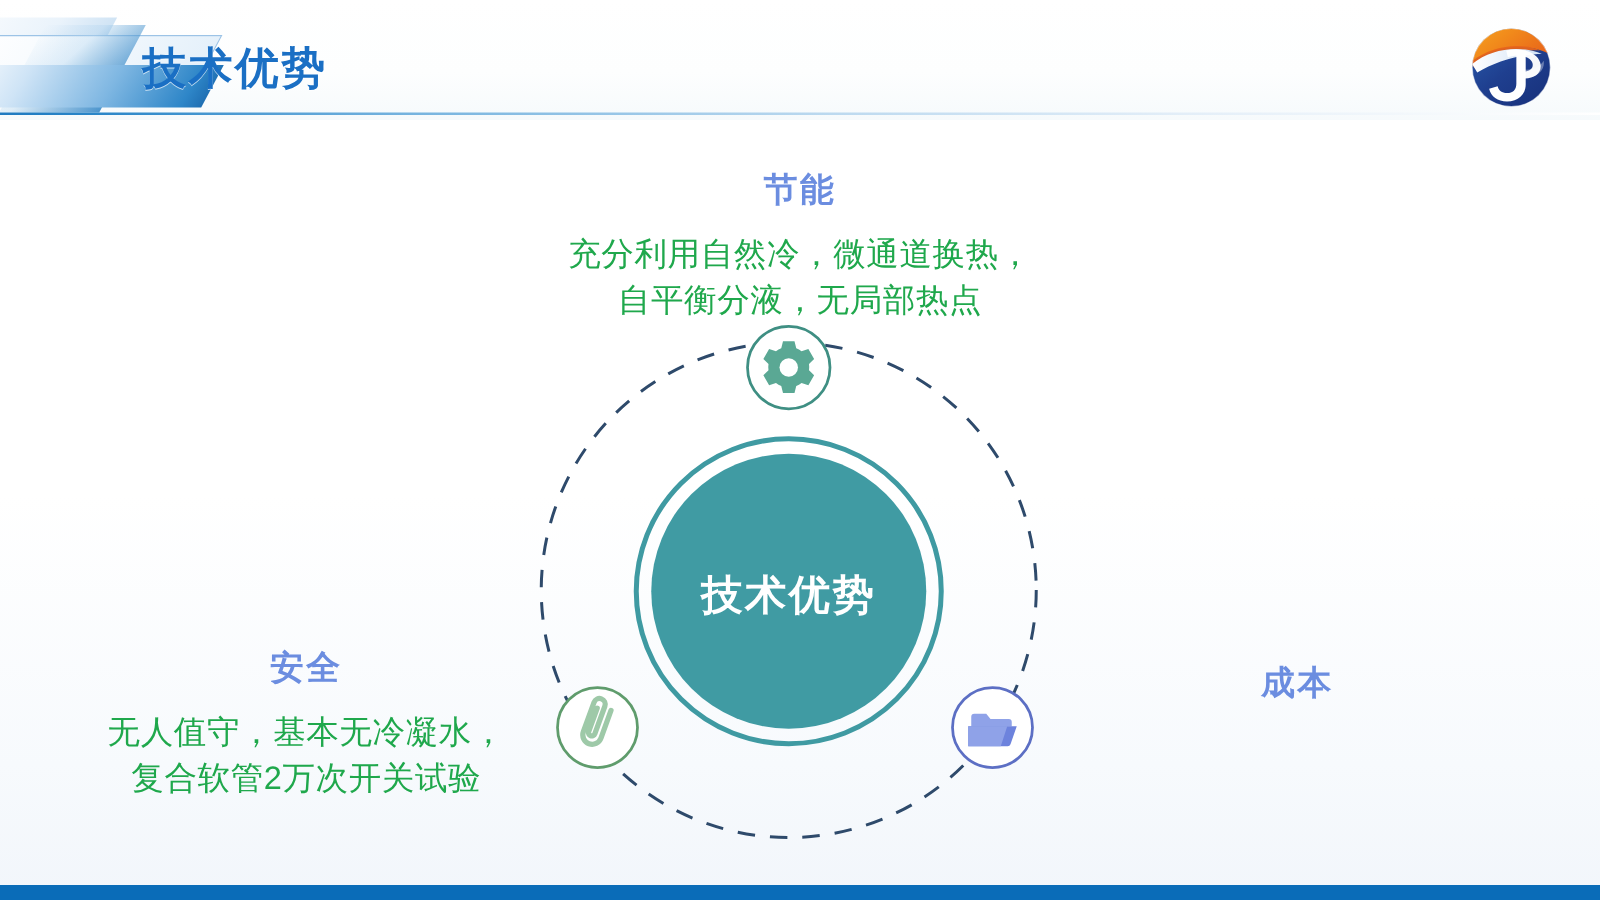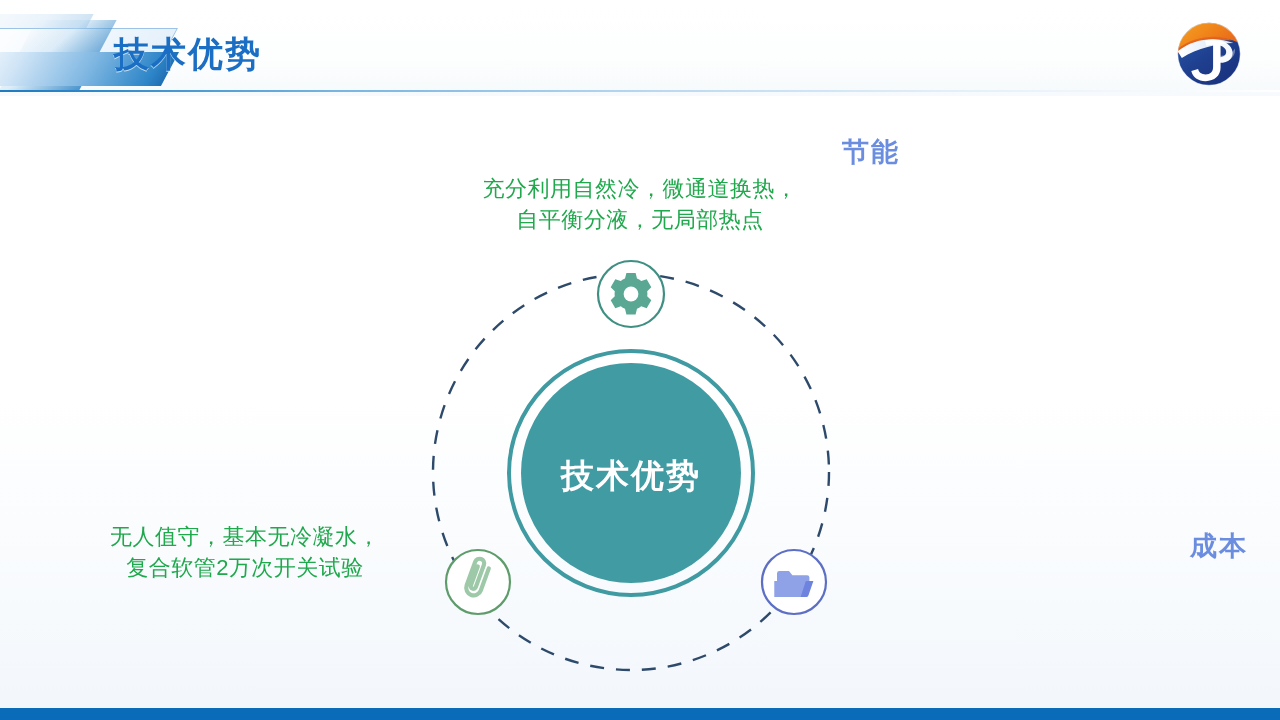--- a/index.html
+++ b/index.html
@@ -66,24 +66,24 @@
     background:#0a6cb8;
   }
 
   
   #diagram { position:absolute; left:400px; top:255px; width:470px; height:420px; }
 
   
   .block { position:absolute; text-align:center; }
   .block-title {
     font-size:27px; font-weight:bold; color:#6b8de0;
-    letter-spacing:2px; line-height:1.25;text-align:right;
+    letter-spacing:2px; line-height:1.25;
   }
   .block-body {
-    font-size:22px; color:#1fa84c; line-height:1.42; margin-top:3px;
+    font-size:26px; color:#1fa84c; line-height:1.42; margin-top:15px;
     white-space:pre-line; letter-spacing:.5px;
   }
 
   #block-energy  { left:380px; top:136px; width:520px; }
   #block-safety  { left:35px;  top:518px; width:420px; }
   #block-cost    { left:828px; top:530px; width:420px; }
 </style>
 </head>
 <body>
 
@@ -169,20 +169,21 @@
   </g>
 </svg>
 
 <div class="block" id="block-energy">
   <div class="block-title">节能</div>
   <div class="block-body">充分利用自然冷，微通道换热，
 自平衡分液，无局部热点</div>
 </div>
 
 <div class="block" id="block-safety">
+  <div class="block-title">安全</div>
   <div class="block-body">无人值守，基本无冷凝水，
 复合软管2万次开关试验</div>
 </div>
 
 <div class="block" id="block-cost">
   <div class="block-title">成本</div>
 </div>
 
 <div id="bottom-bar"></div>
 

